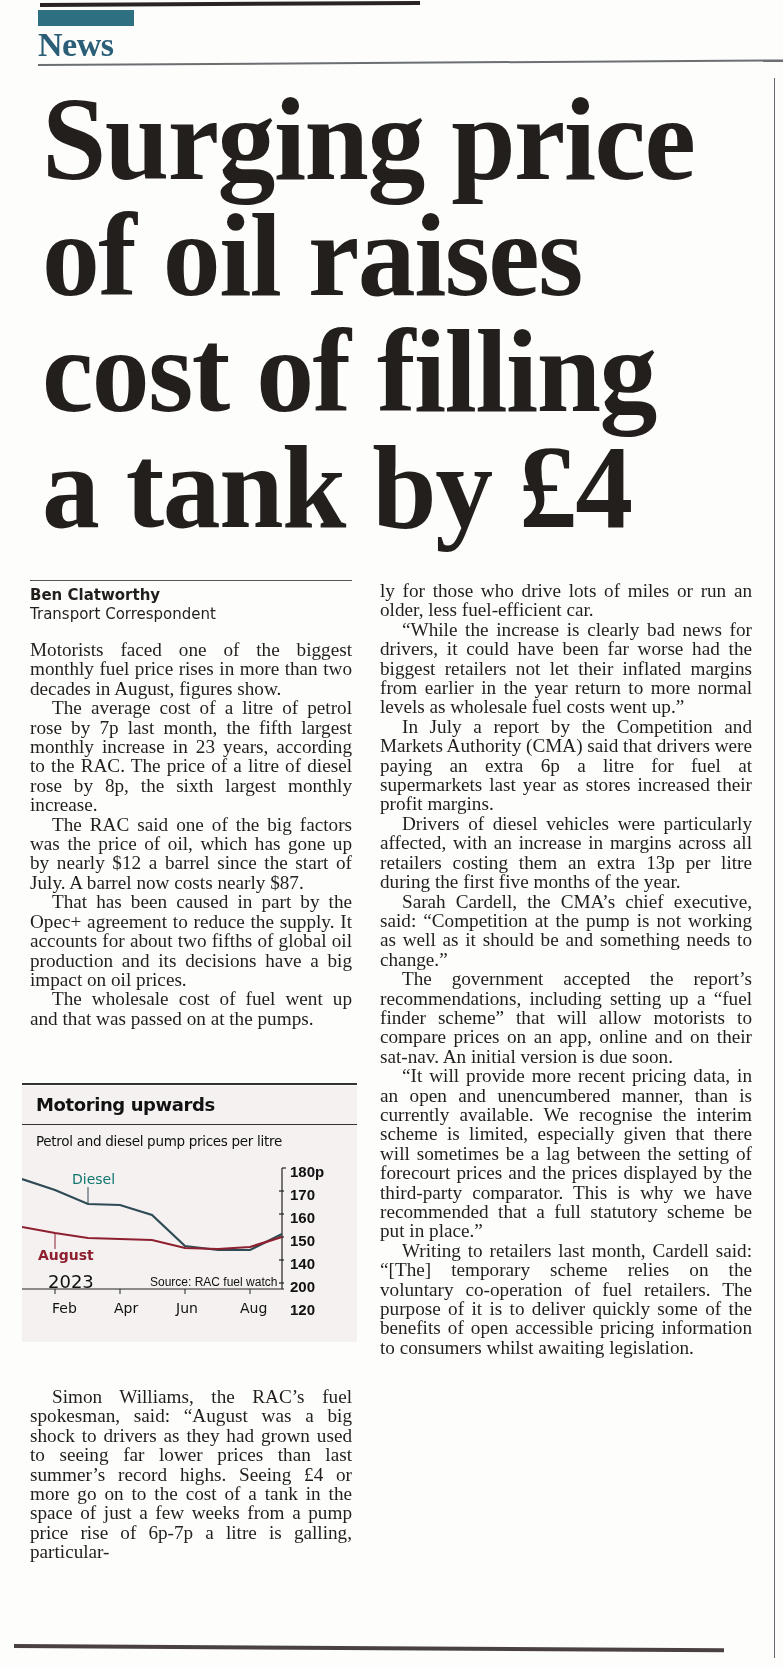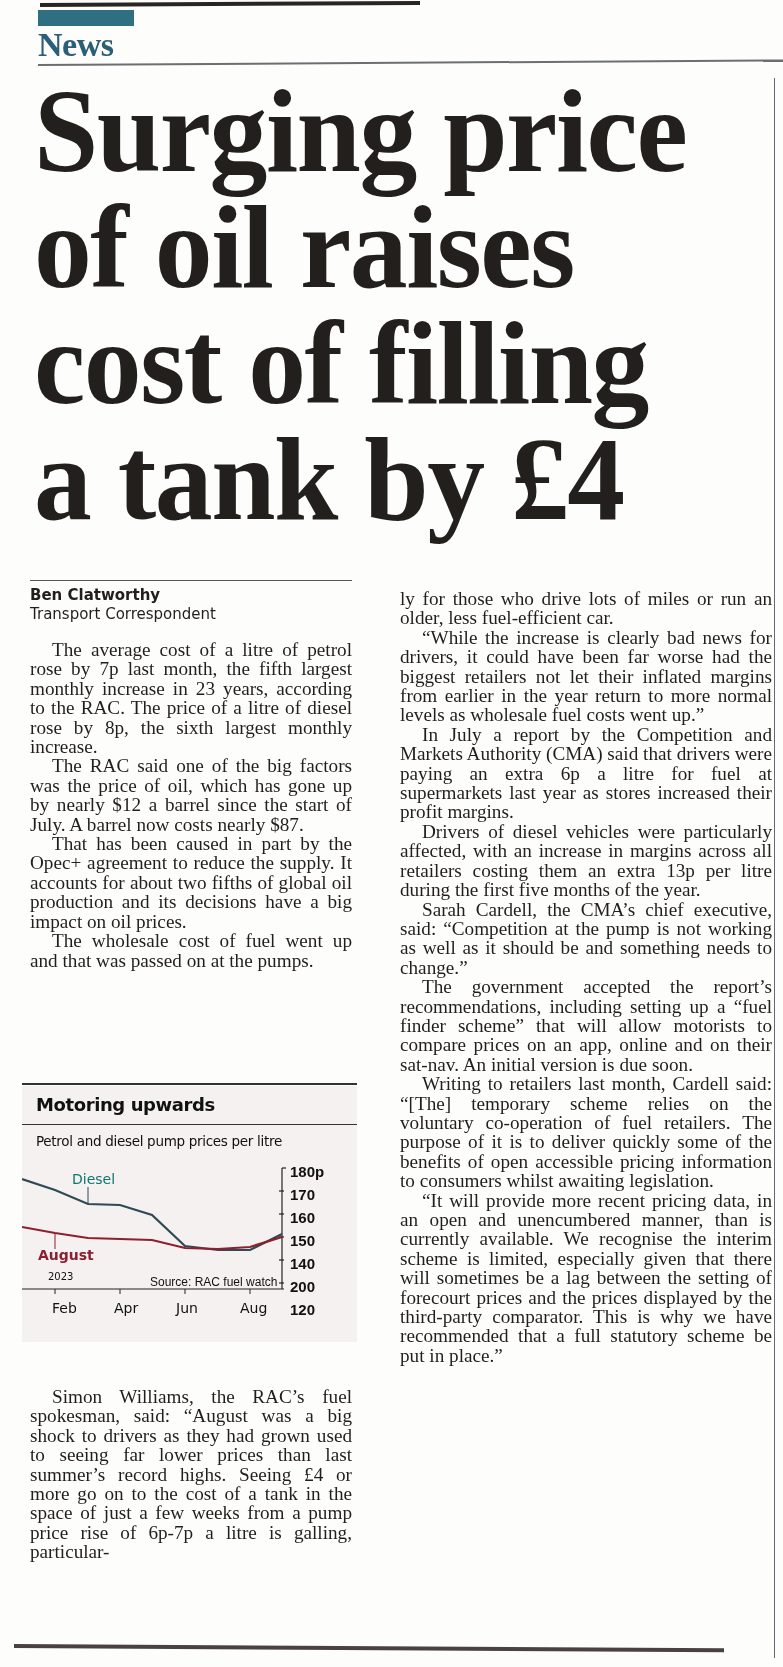--- a/index.html
+++ b/index.html
@@ -8,26 +8,26 @@
     font-family: "DejaVu Serif", serif; color: #1e1b1a;
   }
   .top-rule { position: absolute; left: 40px; top: 2px; width: 380px; height: 4px; background: #2a2522; transform: rotate(-0.3deg); }
   .section-bar { position: absolute; left: 38px; top: 10px; width: 96px; height: 16px; background: #2f6f82; }
   .section-label { position: absolute; left: 38px; top: 26px; font-family: "Liberation Serif", serif; font-weight: bold; font-size: 34px; color: #2b5f78; letter-spacing: -0.5px; }
   .section-rule { position: absolute; left: 38px; top: 64px; width: 745px; height: 2px; background: #6b6f72; transform: rotate(-0.35deg); transform-origin: left; }
   .right-vrule { position: absolute; left: 774px; top: 78px; width: 1px; height: 1580px; background: #667; }
   .headline {
     position: absolute; left: 30px; top: 70px; width: 720px;
     font-family: "Liberation Serif", serif; font-weight: bold; font-size: 118px; line-height: 116px;
-    letter-spacing: -1.5px; color: #231f1c; margin: 4px;
+    letter-spacing: -1.5px; color: #231f1c; margin: 12px;
   }
   .headline span { display: block; transform: scaleX(0.98); transform-origin: left; }
   .col { position: absolute; font-family: "Liberation Serif", serif; font-size: 19.2px; line-height: 19.4px; text-align: justify; color: #221e1c; }
   .col-left { left: 30px; width: 322px; }
-  .col-right { left: 400px; width: 372px; margin-top: 8px; }
+  .col-right { left: 380px; width: 372px; }
   .rule { position: absolute; height: 2px; background: #444; }
   .byline-name { font-family: "DejaVu Sans", sans-serif; font-weight: bold; font-size: 15px; line-height: 19px; text-align: left; }
   .byline-role { font-family: "DejaVu Sans", sans-serif; font-size: 15px; line-height: 19px; text-align: left; }
   .col p { margin: 0; text-indent: 0; }
   .col p.ind { text-indent: 22px; }
   .chart-box { position: absolute; left: 22px; top: 1150px; width: 335px; height: 212px; background: #f4f1f0; }
   .chart-title { position: absolute; left: 14px; top: 8px; font-family: "DejaVu Sans", sans-serif; font-weight: bold; font-size: 18px; color: #111; letter-spacing: -0.4px; }
   .chart-sub { position: absolute; left: 14px; top: 47px; font-family: "DejaVu Sans", sans-serif; font-size: 13.5px; color: #111; letter-spacing: -0.3px; }
   .chart-svg { position: absolute; left: 0; top: 0; }
   .bottom-rule { position: absolute; left: 14px; top: 1644px; width: 710px; height: 4px; background: #4a4240; transform: rotate(0.35deg); transform-origin: left; }
@@ -47,20 +47,21 @@
   <span>cost of filling</span>
   <span>a tank by £4</span>
 </h1>
 
 <div class="rule" style="left:30px; top:580px; width:322px; height:1px; background:#555;"></div>
 
 <div class="col col-left" style="top:586px;">
   <div class="byline-name">Ben Clatworthy</div>
   <div class="byline-role">Transport Correspondent</div>
   <div style="height:16px"></div>
+  <p>Motorists faced one of the biggest monthly fuel price rises in more than two decades in August, figures show.</p>
   <p class="ind">The average cost of a litre of petrol rose by 7p last month, the fifth largest monthly increase in 23 years, according to the RAC. The price of a litre of diesel rose by 8p, the sixth largest monthly increase.</p>
   <p class="ind">The RAC said one of the big factors was the price of oil, which has gone up by nearly $12 a barrel since the start of July. A barrel now costs nearly $87.</p>
   <p class="ind">That has been caused in part by the Opec+ agreement to reduce the supply. It accounts for about two fifths of global oil production and its decisions have a big impact on oil prices.</p>
   <p class="ind">The wholesale cost of fuel went up and that was passed on at the pumps.</p>
 </div>
 
 <div class="rule" style="left:22px; top:1083px; width:335px; height:2px; background:#333;"></div>
 
 <div class="chart-box" style="top:1086px; height:256px;">
   <div class="chart-title">Motoring upwards</div>
@@ -86,21 +87,21 @@
     </g>
 
     <polyline fill="none" stroke="#2e4a55" stroke-width="2.2" points="0,93 33,104 66,118 98,119 130,129 163,160 196,164 228,164 260,148"></polyline>
     <line x1="66" y1="118" x2="66" y2="101" stroke="#2e4a55" stroke-width="1"></line>
 
     <polyline fill="none" stroke="#8e1f2e" stroke-width="2.2" points="0,141 33,147 66,152 98,153 130,154 163,162 196,163 228,161 260,151"></polyline>
     <line x1="33" y1="147" x2="33" y2="163" stroke="#8e1f2e" stroke-width="1"></line>
   </svg>
   <div style="position:absolute; left:50px; top:85px; font-family:'DejaVu Sans',sans-serif; font-size:14px; color:#0f766e;">Diesel</div>
   <div style="position:absolute; left:16px; top:161px; font-family:'DejaVu Sans',sans-serif; font-weight:bold; font-size:14px; color:#8e1f2e;">August</div>
-  <div style="position:absolute; left:26px; top:185px; font-family:'DejaVu Sans',sans-serif; font-size:10px; color:#111;">2023</div>
+  <div style="position:absolute; left:26px; top:185px; font-family:'DejaVu Sans',sans-serif; font-size:18px; color:#111;">2023</div>
   <div style="position:absolute; left:128px; top:189px; font-family:'Liberation Sans',sans-serif; font-size:12px; color:#111;">Source: RAC fuel watch</div>
   <div style="position:absolute; left:268px; top:74px; font-family:Liberation Sans, sans-serif; font-weight:bold; font-size:15px; line-height:23px; color:#111;">
     <div>180p</div>
     <div>170</div>
     <div>160</div>
     <div>150</div>
     <div>140</div>
     <div>200</div>
     <div>120</div>
   </div>
@@ -114,17 +115,17 @@
   <p class="ind">Simon Williams, the RAC’s fuel spokesman, said: “August was a big shock to drivers as they had grown used to seeing far lower prices than last summer’s record highs. Seeing £4 or more go on to the cost of a tank in the space of just a few weeks from a pump price rise of 6p-7p a litre is galling, particular-</p>
 </div>
 
 <div class="col col-right" style="top:581px;">
   <p>ly for those who drive lots of miles or run an older, less fuel-efficient car.</p>
   <p class="ind">“While the increase is clearly bad news for drivers, it could have been far worse had the biggest retailers not let their inflated margins from earlier in the year return to more normal levels as wholesale fuel costs went up.”</p>
   <p class="ind">In July a report by the Competition and Markets Authority (CMA) said that drivers were paying an extra 6p a litre for fuel at supermarkets last year as stores increased their profit margins.</p>
   <p class="ind">Drivers of diesel vehicles were particularly affected, with an increase in margins across all retailers costing them an extra 13p per litre during the first five months of the year.</p>
   <p class="ind">Sarah Cardell, the CMA’s chief executive, said: “Competition at the pump is not working as well as it should be and something needs to change.”</p>
   <p class="ind">The government accepted the report’s recommendations, including setting up a “fuel finder scheme” that will allow motorists to compare prices on an app, online and on their sat-nav. An initial version is due soon.</p>
+  <p class="ind">“It will provide more recent pricing data, in an open and unencumbered manner, than is currently available. We recognise the interim scheme is limited, especially given that there will sometimes be a lag between the setting of forecourt prices and the prices displayed by the third-party comparator. This is why we have recommended that a full statutory scheme be put in place.”</p>
   <p class="ind">Writing to retailers last month, Cardell said: “[The] temporary scheme relies on the voluntary co-operation of fuel retailers. The purpose of it is to deliver quickly some of the benefits of open accessible pricing information to consumers whilst awaiting legislation.</p>
-  <p class="ind">“It will provide more recent pricing data, in an open and unencumbered manner, than is currently available. We recognise the interim scheme is limited, especially given that there will sometimes be a lag between the setting of forecourt prices and the prices displayed by the third-party comparator. This is why we have recommended that a full statutory scheme be put in place.”</p>
 </div>
 
 <div class="bottom-rule"></div>
 
 </body></html>

